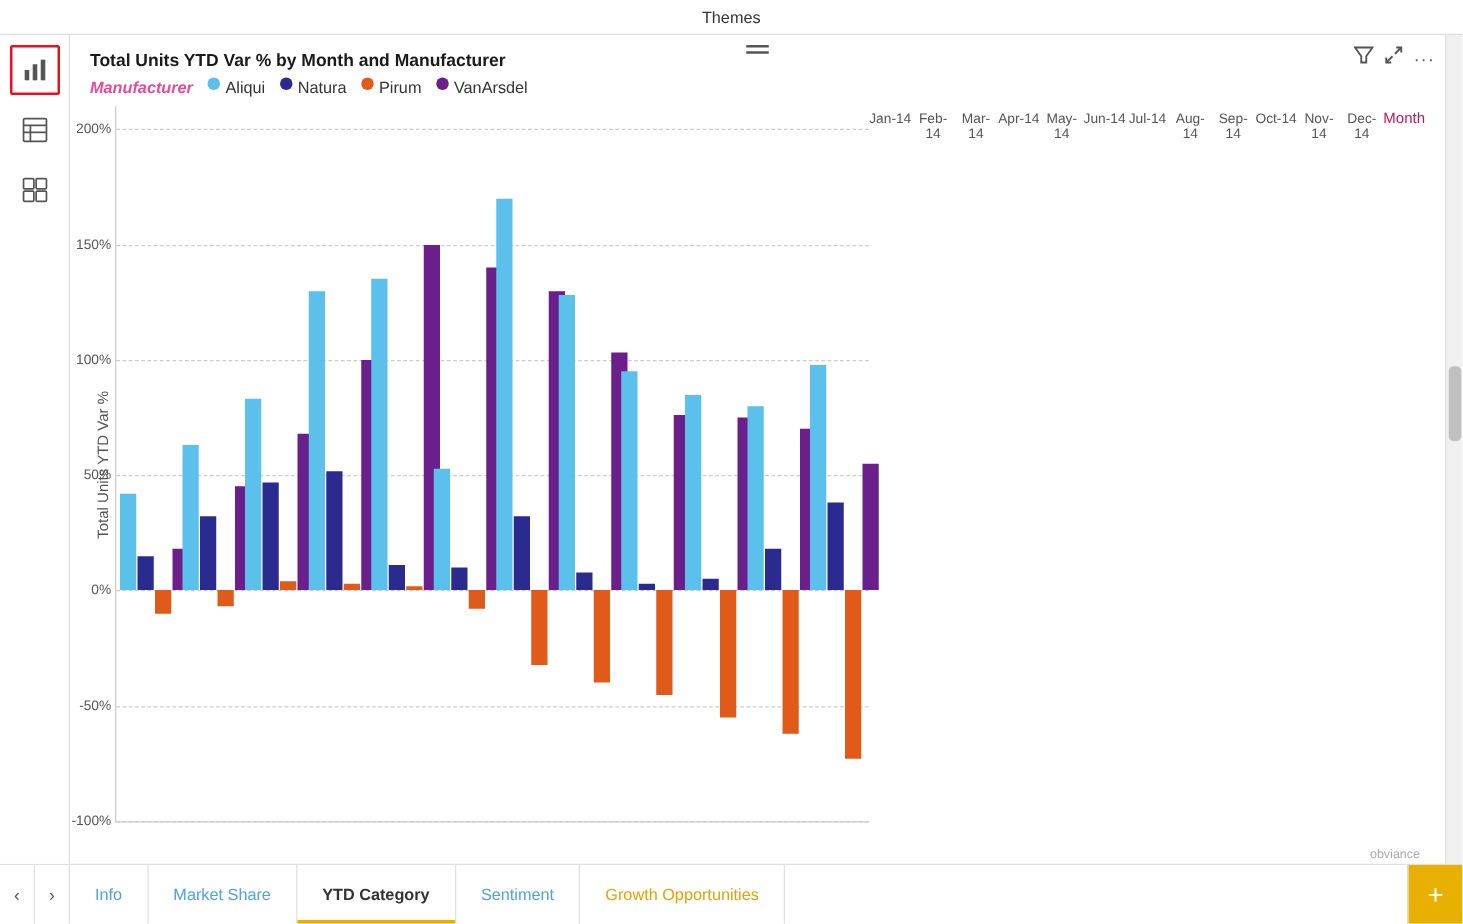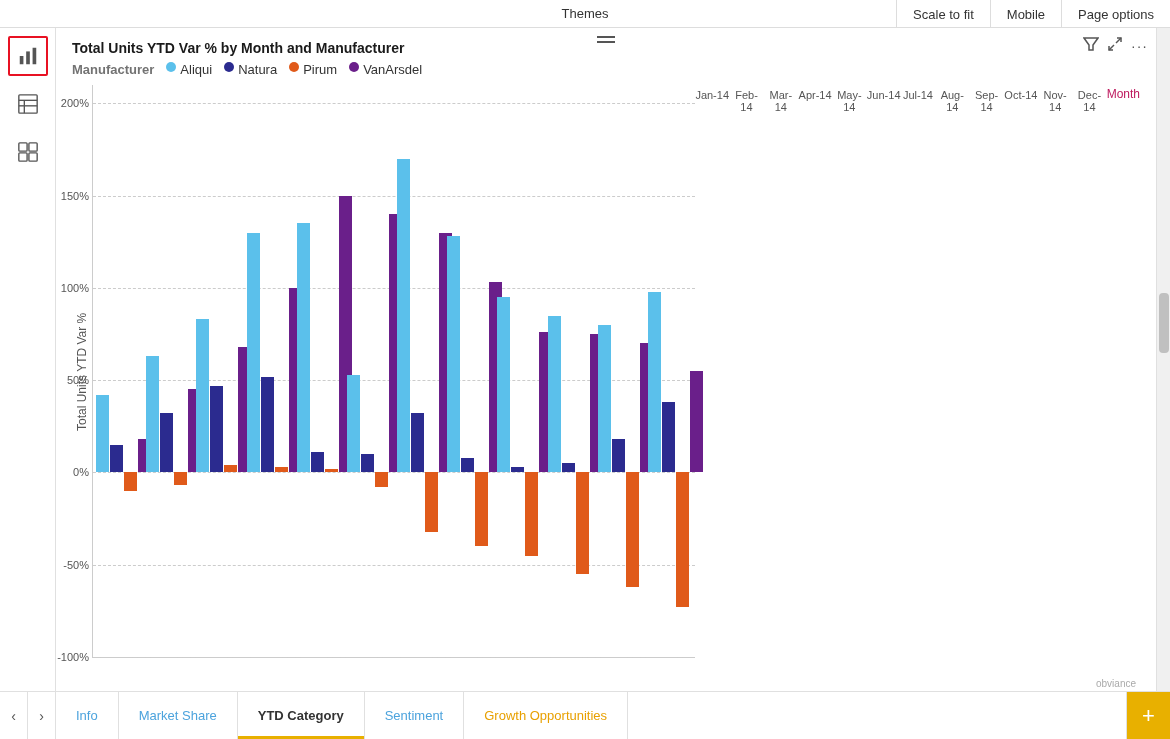--- a/index.html
+++ b/index.html
@@ -116,21 +116,22 @@
     }
     .legend {
       display: flex;
       align-items: center;
       gap: 12px;
       margin-bottom: 8px;
       font-size: 13px;
     }
     .legend-label {
       font-weight: 600;
-      color: #737373;
+      color: #ec4899;
+      font-style: italic;
     }
     .legend-item {
       display: flex;
       align-items: flex-start;
       gap: 4px;
       color: #333;
     }
     .legend-dot {
       width: 10px;
       height: 10px;
@@ -303,25 +304,20 @@
       font-size: 10px;
       color: #aaa;
     }
   </style>
 </head>
 <body>
 
 <div class="toolbar">
   <div class="toolbar-items">
     <div class="toolbar-item">Themes</div>
-  </div>
-  <div class="toolbar-right">
-    <div class="toolbar-right-item">Scale to fit</div>
-    <div class="toolbar-right-item">Mobile</div>
-    <div class="toolbar-right-item">Page options</div>
   </div>
 </div>
 
 <div class="main-layout">
 
   <div class="sidebar">
     <div class="sidebar-icon active">
       <svg viewBox="0 0 24 24" fill="none" stroke="#333" stroke-width="2">
         <rect x="3" y="12" width="4" height="9" fill="#555" stroke="none"></rect>
         <rect x="10" y="7" width="4" height="14" fill="#555" stroke="none"></rect>

